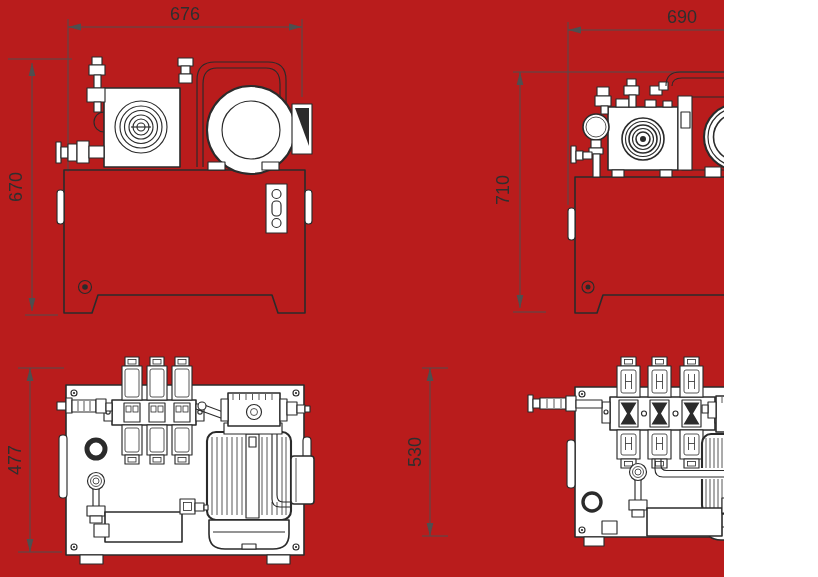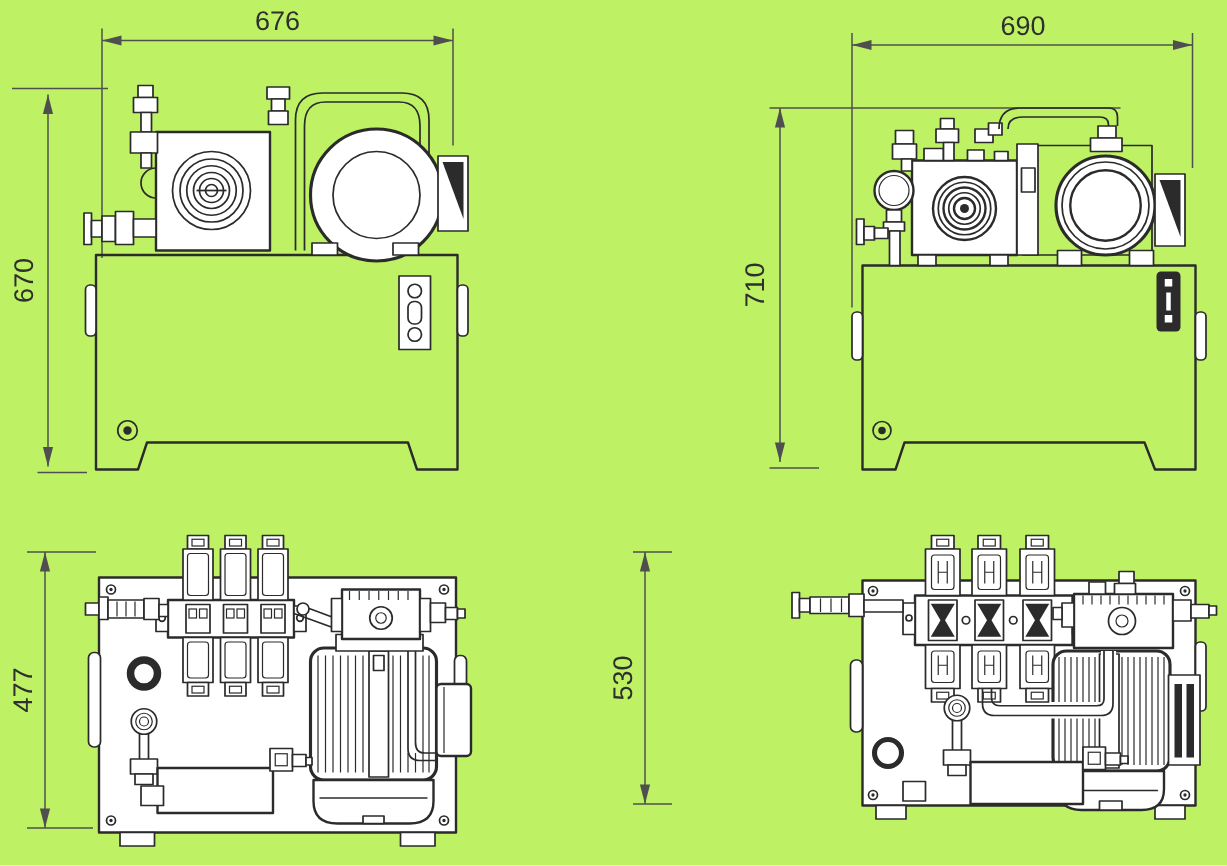--- a/index.html
+++ b/index.html
@@ -1,16 +1,16 @@
 <!DOCTYPE html>
 <html><head>
 <meta charset="utf-8">
 <style>
   html,body{margin:0;padding:0;background:#fff}
-  .canvas{position:relative;width:818px;height:577px;background:#bef264;overflow:hidden}
+  .canvas{position:relative;width:724px;height:577px;background:#b91c1c;overflow:hidden}
   svg{display:block}
   .ln  {stroke:#2b2b2b;stroke-width:1.6;fill:none;stroke-linejoin:round}
   .lnb {stroke:#2b2b2b;stroke-width:2.1;fill:none;stroke-linejoin:round}
   .ln2 {stroke:#2b2b2b;stroke-width:1.15;fill:none;stroke-linejoin:round}
   .thin{stroke:#2b2b2b;stroke-width:.8;fill:none}
   .fw  {fill:#ffffff}
   .fwn {fill:#ffffff;stroke:none}
   .fd  {fill:#2b2b2b;stroke:none}
   .ring {stroke:#2b2b2b;stroke-width:5;fill:none}
   .ring2{stroke:#2b2b2b;stroke-width:3.4;fill:none}

